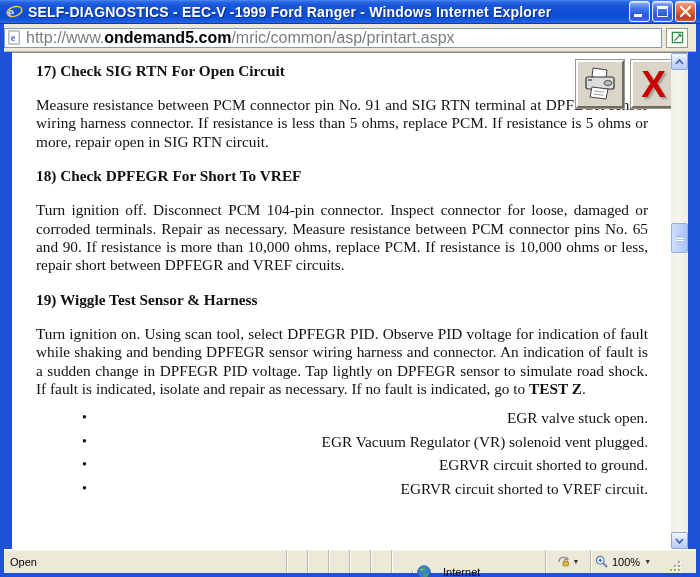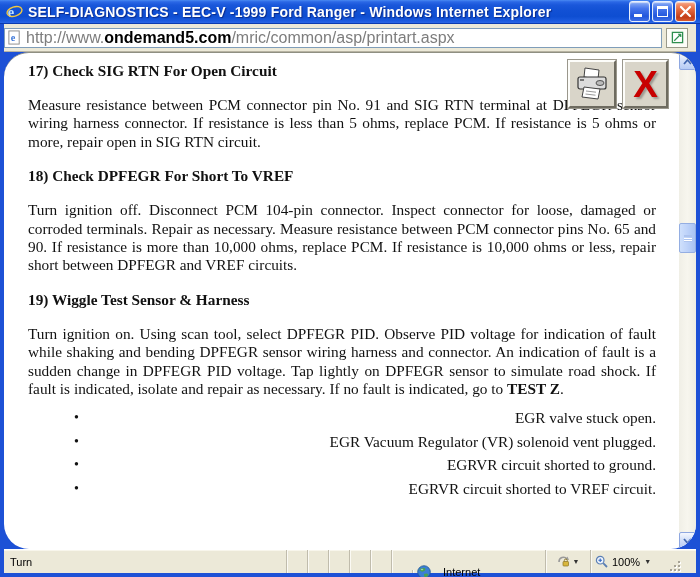--- a/index.html
+++ b/index.html
@@ -42,23 +42,22 @@
   .address-page-icon { width:15px; height:15px; margin-right:4px; flex:0 0 auto; }
   .url { font-size:16px; white-space:nowrap; color:#7d7d7d; }
   .url b { color:#000; }
   .address-go-btn {
     width:22px; height:20px; margin-left:4px; background:#fdfdf8; border:1px solid #9a9a8a;
     display:flex; align-items:center; justify-content:center;
   }
 
   
   .content-wrap {
-    position:relative; margin:0 4px; height:497px; background:#fff; overflow:hidden;
+    position:relative; margin:0 12px; height:497px; background:#fff; overflow:hidden;
     border-top:1px solid #8f8f82;
-    border-radius:25px;
   }
   .doc {
     margin-right:17px; padding:8px 23px 0 24px; color:#111;
     font-family:"Liberation Serif","DejaVu Serif",serif; font-size:15.3px; line-height:18.4px;
     text-align:justify;
   }
   .doc h3 { font-size:15.3px; line-height:19px; margin:15px 0 0 0; font-weight:bold; text-align:left; }
   .doc h3:first-child { margin-top:0; }
   .doc p { margin:16px 0 0 0; }
   .doc ul { margin:11px 0 0 0; padding-left:46px; list-style:none; }
@@ -201,21 +200,21 @@
       <div class="scroll-btn scroll-down">
         <svg width="9" height="6" viewBox="0 0 9 6">
             <path d="M1 1 L4.5 5 L8 1" fill="none" stroke="#4066b0" stroke-width="1.8"></path>
           </svg>
       </div>
     </div>
   </div>
 
   <div class="statusbar">
     <div class="pane pane-done">
-        <span>Turn</span>
+        <span>Open</span>
       </div>
     <div class="pane pane-mini"></div>
     <div class="pane pane-mini"></div>
     <div class="pane pane-mini"></div>
     <div class="pane pane-mini"></div>
     <div class="pane pane-mini"></div>
     <div class="pane pane-mini"></div>
     <div class="pane pane-internet">
       <svg width="14" height="14" viewBox="0 0 14 14">
         <circle cx="7" cy="7" r="6.3" fill="#3a7fd5" stroke="#23598f" stroke-width="0.8"></circle>

